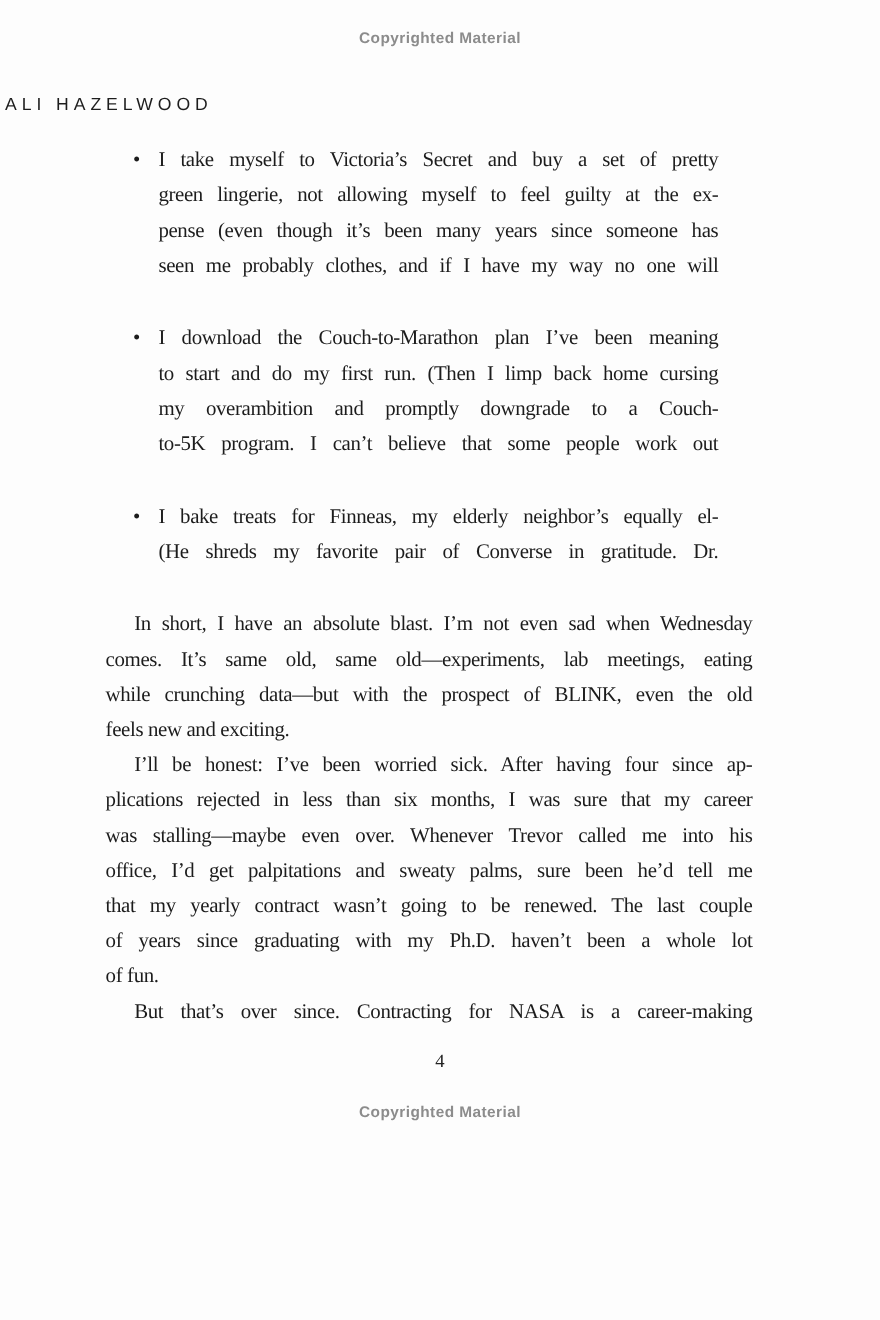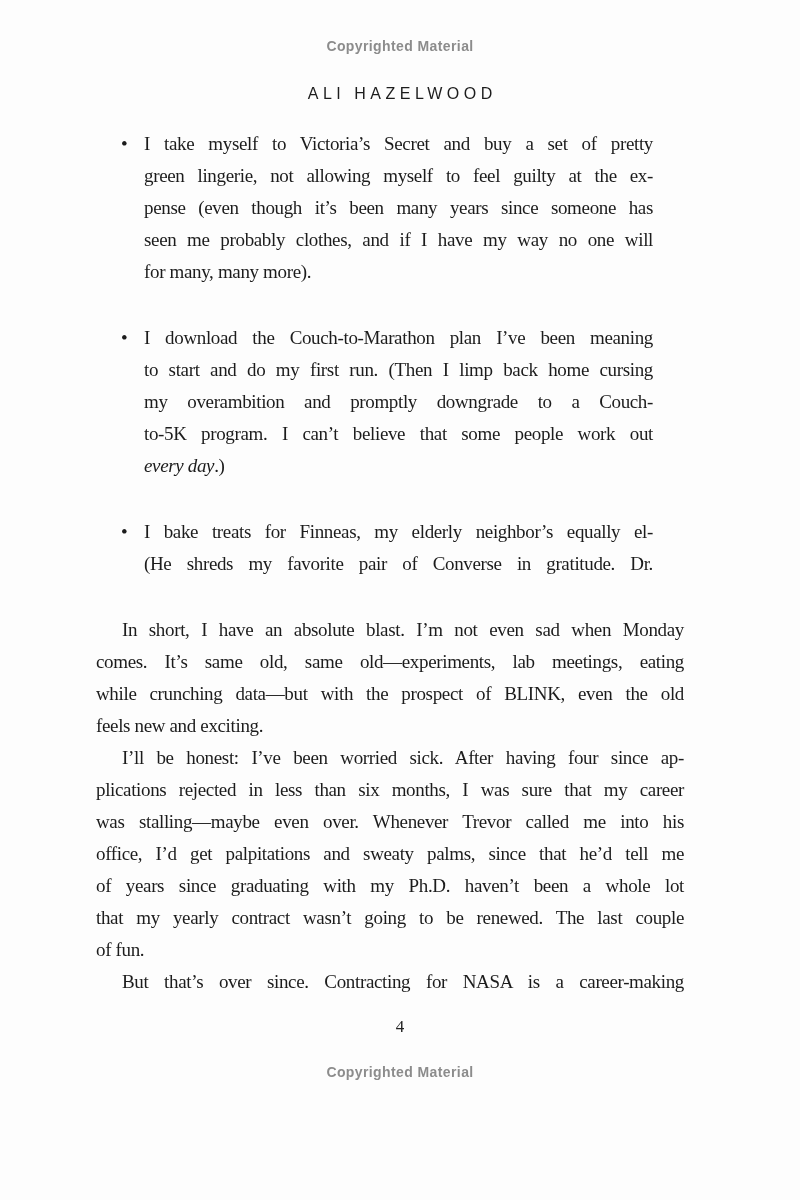--- a/index.html
+++ b/index.html
@@ -11,37 +11,36 @@
     margin: 0;
     padding: 0;
     width: 800px;
     height: 1200px;
     overflow: hidden;
     background: var(--paper);
   }
   .page {
     width: 800px;
     height: 1200px;
-    padding-top: 38px;
+    padding-top: 26px;
     box-sizing: border-box;
     font-family: "Liberation Serif", serif;
     color: var(--ink);
   }
   .notice {
     text-align: center;
     font-family: "Liberation Sans", sans-serif;
     font-size: 14px;
     font-weight: 700;
     letter-spacing: 0.4px;
     color: var(--muted);
     line-height: 16px;
   }
   .author {
-    text-align: center;
-    margin-top: 30px;
+    margin-top: 44px;
     font-family: "Liberation Sans", sans-serif;
     font-size: 16px;
     letter-spacing: 4.5px;
     text-indent: 4.5px;
     color: #1d1d1d;
     line-height: 20px;
   }
   .content {
     margin-left: 96px;
     width: 588px;
@@ -84,46 +83,44 @@
   <div class="notice top">Copyrighted Material</div>
 
   <div class="author">ALI HAZELWOOD</div>
 
   <div class="content" id="content">
       <div class="block bullet">
         <div class="line just"><span class="marker">•</span><span>I take myself to Victoria’s Secret and buy a set of pretty</span></div>
         <div class="line just"><span>green lingerie, not allowing myself to feel guilty at the ex-</span></div>
         <div class="line just"><span>pense (even though it’s been many years since someone has</span></div>
         <div class="line just"><span>seen me probably clothes, and if I have my way no one will</span></div>
-        <div class="line"><span>for many, many more).</span></div>
       </div>
       <div class="block bullet">
         <div class="line just"><span class="marker">•</span><span>I download the Couch-to-Marathon plan I’ve been meaning</span></div>
         <div class="line just"><span>to start and do my first run. (Then I limp back home cursing</span></div>
         <div class="line just"><span>my overambition and promptly downgrade to a Couch-</span></div>
         <div class="line just"><span>to-5K program. I can’t believe that some people work out</span></div>
-        <div class="line"><span class="em">every day</span><span>.)</span></div>
       </div>
       <div class="block bullet">
         <div class="line just"><span class="marker">•</span><span>I bake treats for Finneas, my elderly neighbor’s equally el-</span></div>
         <div class="line just"><span>(He shreds my favorite pair of Converse in gratitude. Dr.</span></div>
       </div>
       <div class="block para">
-        <div class="line just indent"><span>In short, I have an absolute blast. I’m not even sad when Monday</span></div>
+        <div class="line just indent"><span>In short, I have an absolute blast. I’m not even sad when Wednesday</span></div>
         <div class="line just"><span>comes. It’s same old, same old—experiments, lab meetings, eating</span></div>
         <div class="line just"><span>while crunching data—but with the prospect of BLINK, even the old</span></div>
         <div class="line"><span>feels new and exciting.</span></div>
       </div>
       <div class="block para">
         <div class="line just indent"><span>I’ll be honest: I’ve been worried sick. After having four since ap-</span></div>
         <div class="line just"><span>plications rejected in less than six months, I was sure that my career</span></div>
         <div class="line just"><span>was stalling—maybe even over. Whenever Trevor called me into his</span></div>
-        <div class="line just"><span>office, I’d get palpitations and sweaty palms, since that he’d tell me</span></div>
+        <div class="line just"><span>office, I’d get palpitations and sweaty palms, sure been he’d tell me</span></div>
+        <div class="line just"><span>that my yearly contract wasn’t going to be renewed. The last couple</span></div>
         <div class="line just"><span>of years since graduating with my Ph.D. haven’t been a whole lot</span></div>
-        <div class="line just"><span>that my yearly contract wasn’t going to be renewed. The last couple</span></div>
         <div class="line"><span>of fun.</span></div>
       </div>
       <div class="block para">
         <div class="line just indent"><span>But that’s over since. Contracting for NASA is a career-making</span></div>
       </div>
     </div>
 
   <div class="pagenum">4</div>
 
   <div class="notice bottom">Copyrighted Material</div>

